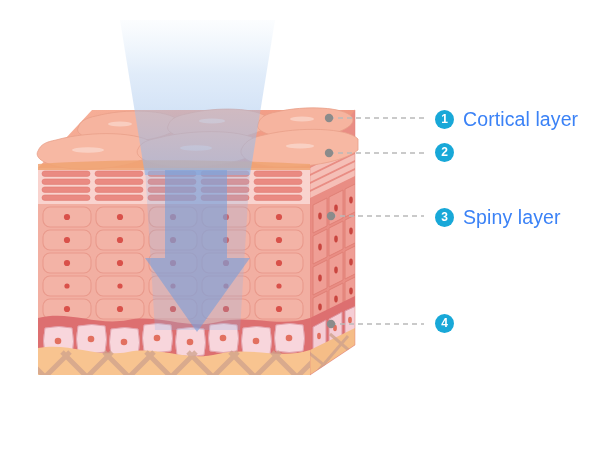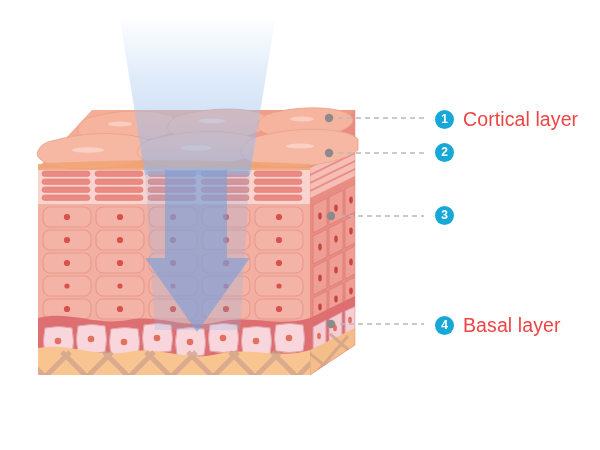--- a/index.html
+++ b/index.html
@@ -50,21 +50,21 @@
     color: #ffffff;
     font-size: 12px;
     font-weight: bold;
     line-height: 19px;
     text-align: center;
     flex: 0 0 auto;
     font-family: "Liberation Sans", sans-serif;
   }
   .legend-label {
     font-size: 19.5px;
-    color: #ef4444;
+    color: #3b82f6;
     white-space: nowrap;
     letter-spacing: 0.1px;
     font-family: "Liberation Sans", sans-serif;
   }
 </style>
 </head>
 <body>
 
 <div id="stage">
 
@@ -373,20 +373,20 @@
   <div class="legend">
     <div class="legend-row" style="left:435px; top:108px;">
       <div class="badge">1</div>
       <div class="legend-label">Cortical layer</div>
     </div>
     <div class="legend-row" style="left:435px; top:143px;">
       <div class="badge">2</div>
     </div>
     <div class="legend-row" style="left:435px; top:206px;">
       <div class="badge">3</div>
+      <div class="legend-label">Spiny layer</div>
     </div>
     <div class="legend-row" style="left:435px; top:314px;">
       <div class="badge">4</div>
-      <div class="legend-label">Basal layer</div>
     </div>
   </div>
 
 </div>
 
 </body></html>

